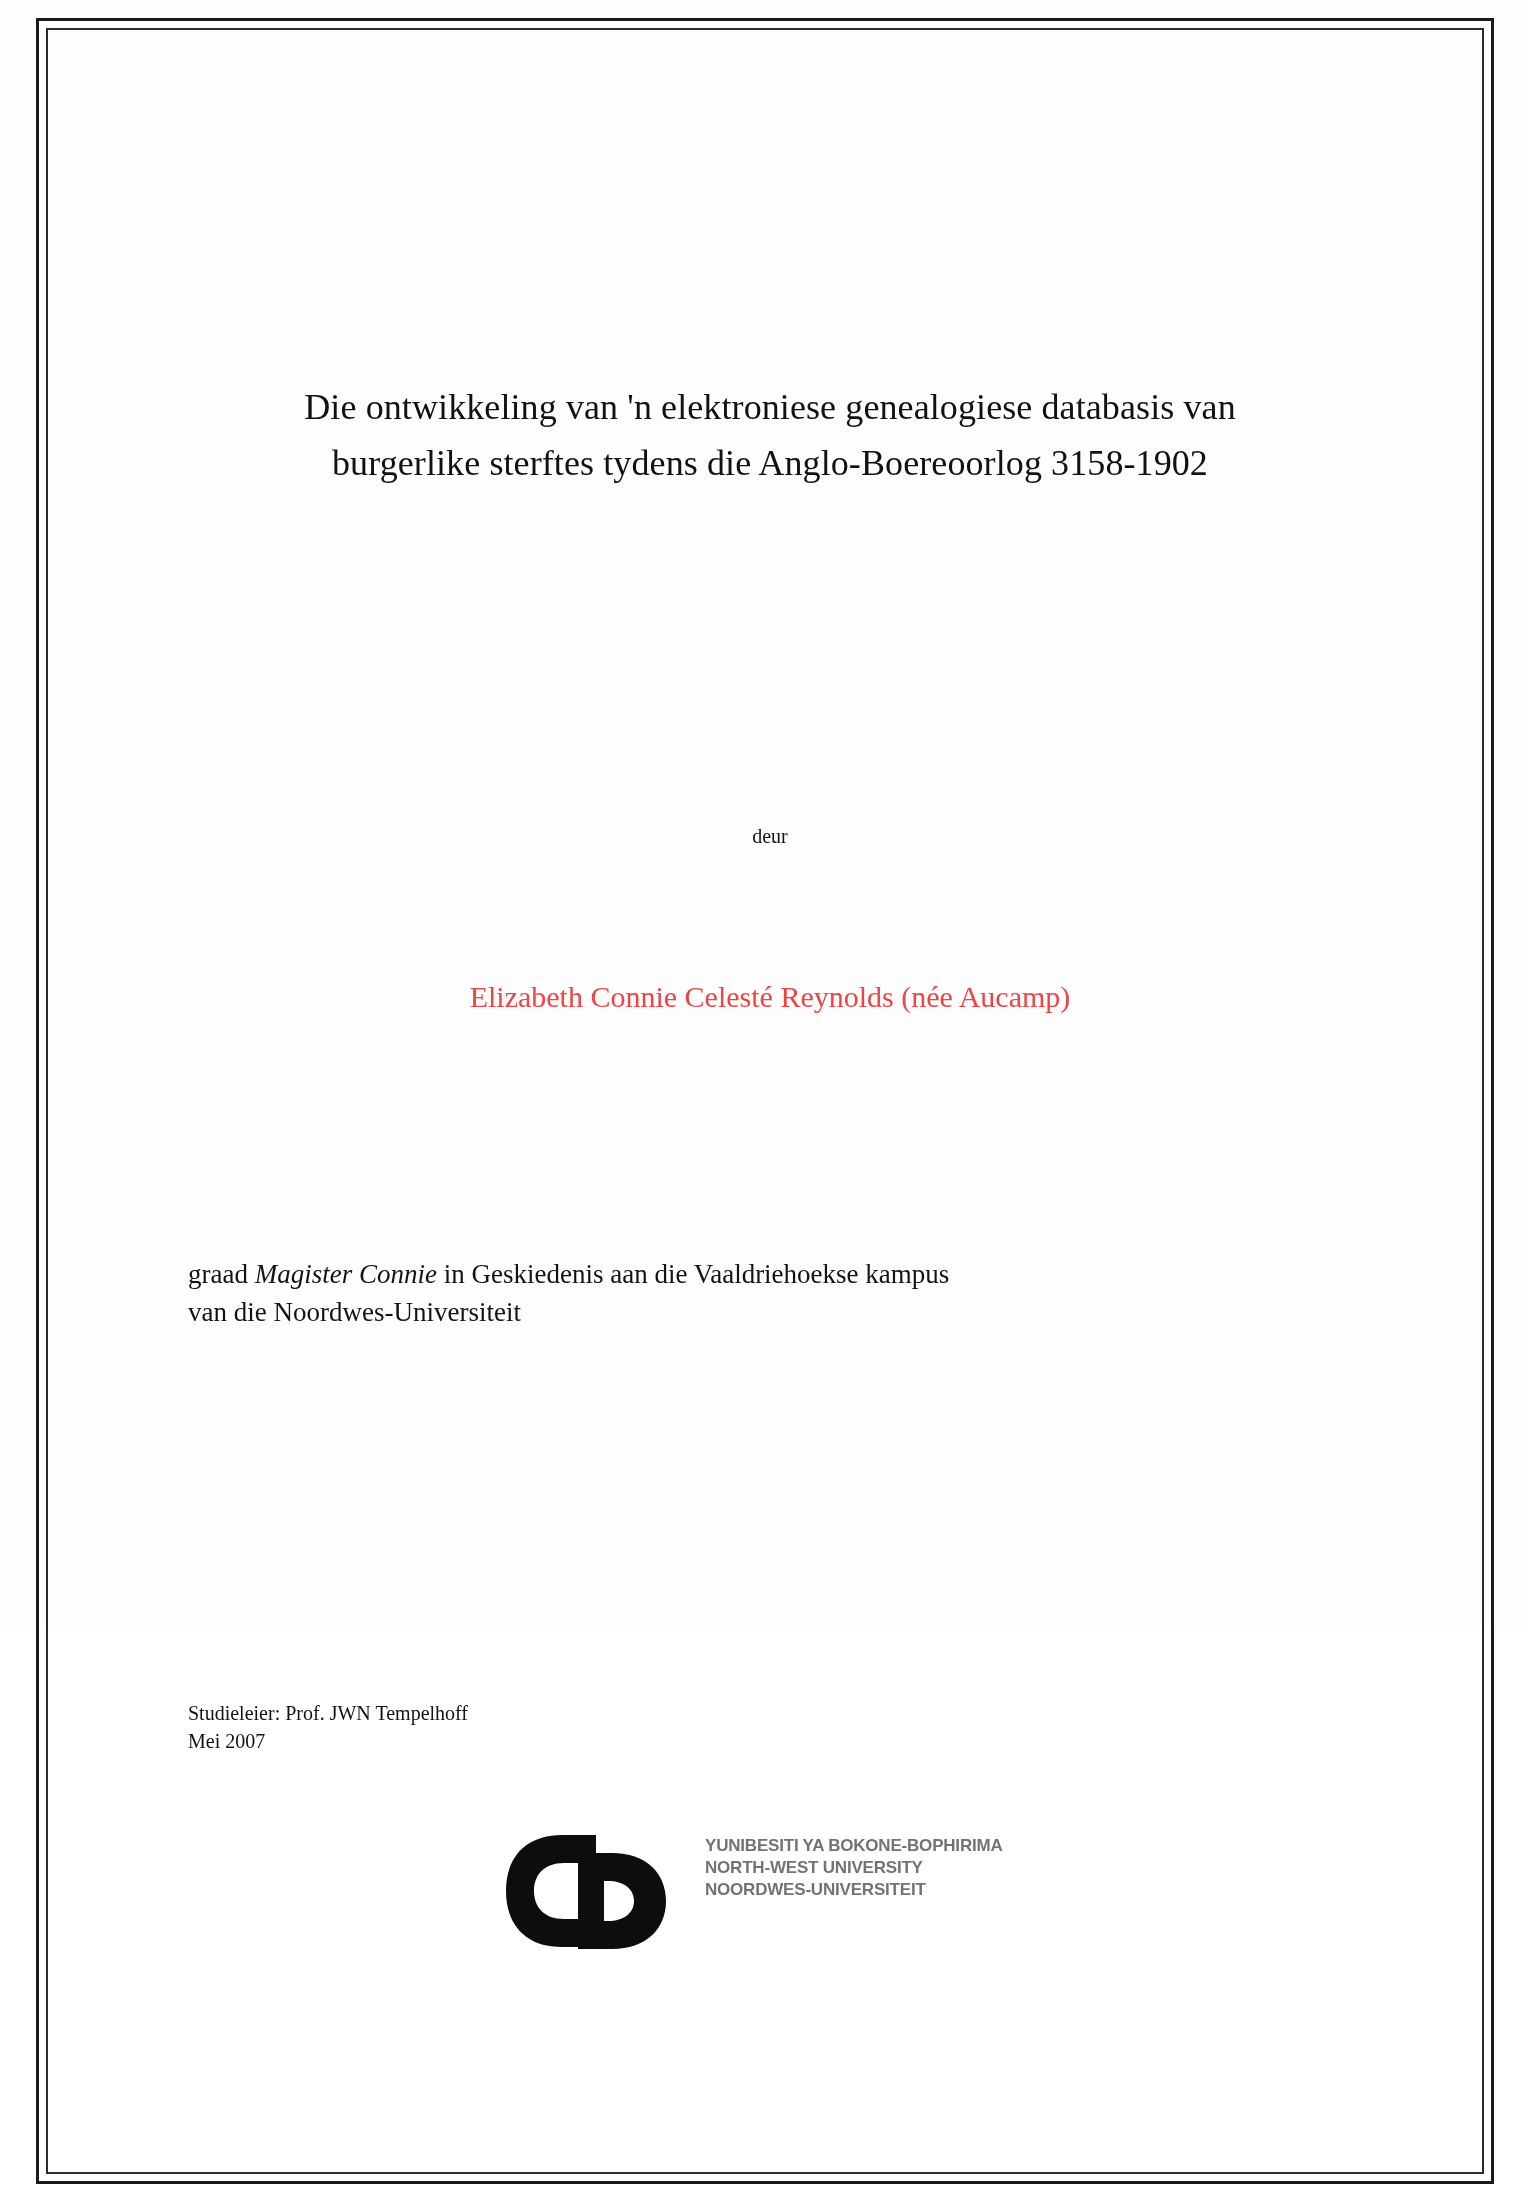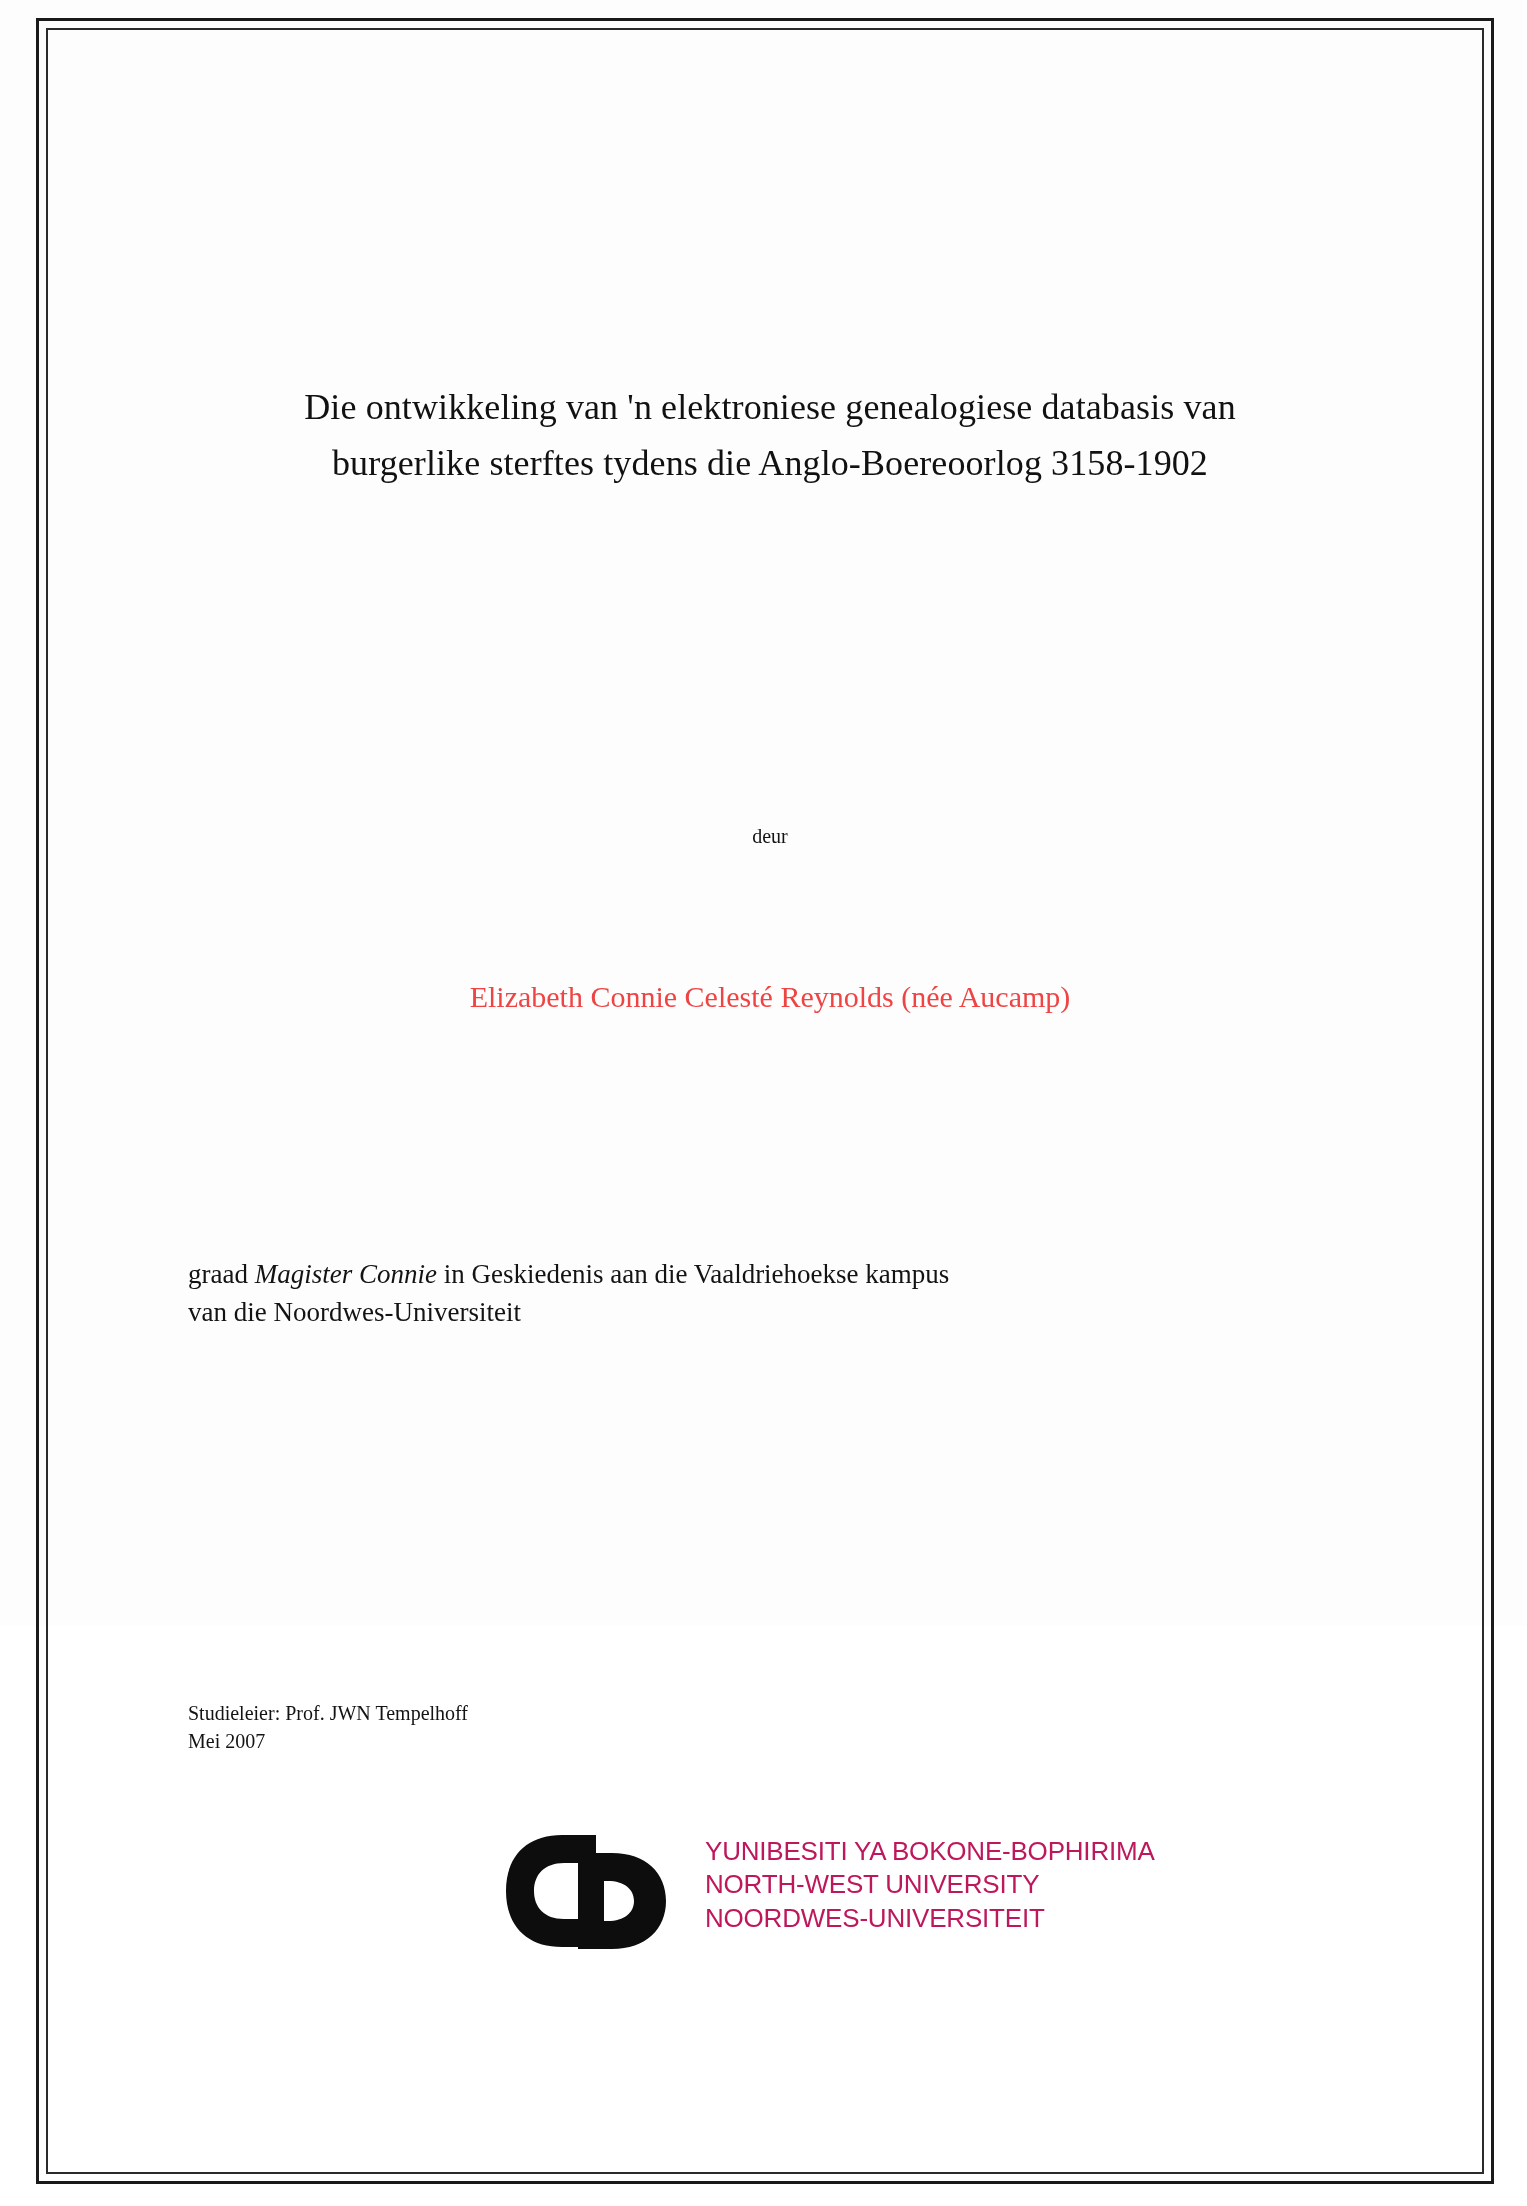--- a/index.html
+++ b/index.html
@@ -132,25 +132,26 @@
     height: 120px;
   }
   .logo-mark svg {
     display: block;
   }
   .logo-text {
     position: absolute;
     left: 225px;
     top: 10px;
     font-family: "Liberation Sans", sans-serif;
-    font-size: 26px;
+    font-size: 17px;
     line-height: 1.28;
     letter-spacing: -0.2px;
-    color: #be185d;
+    color: #737373;
     white-space: nowrap;
+    font-weight: bold;
   }
 </style>
 </head>
 <body>
 
 <div class="page">
 
   <div class="scan-border-outer"></div>
   <div class="scan-border-inner"></div>
 

